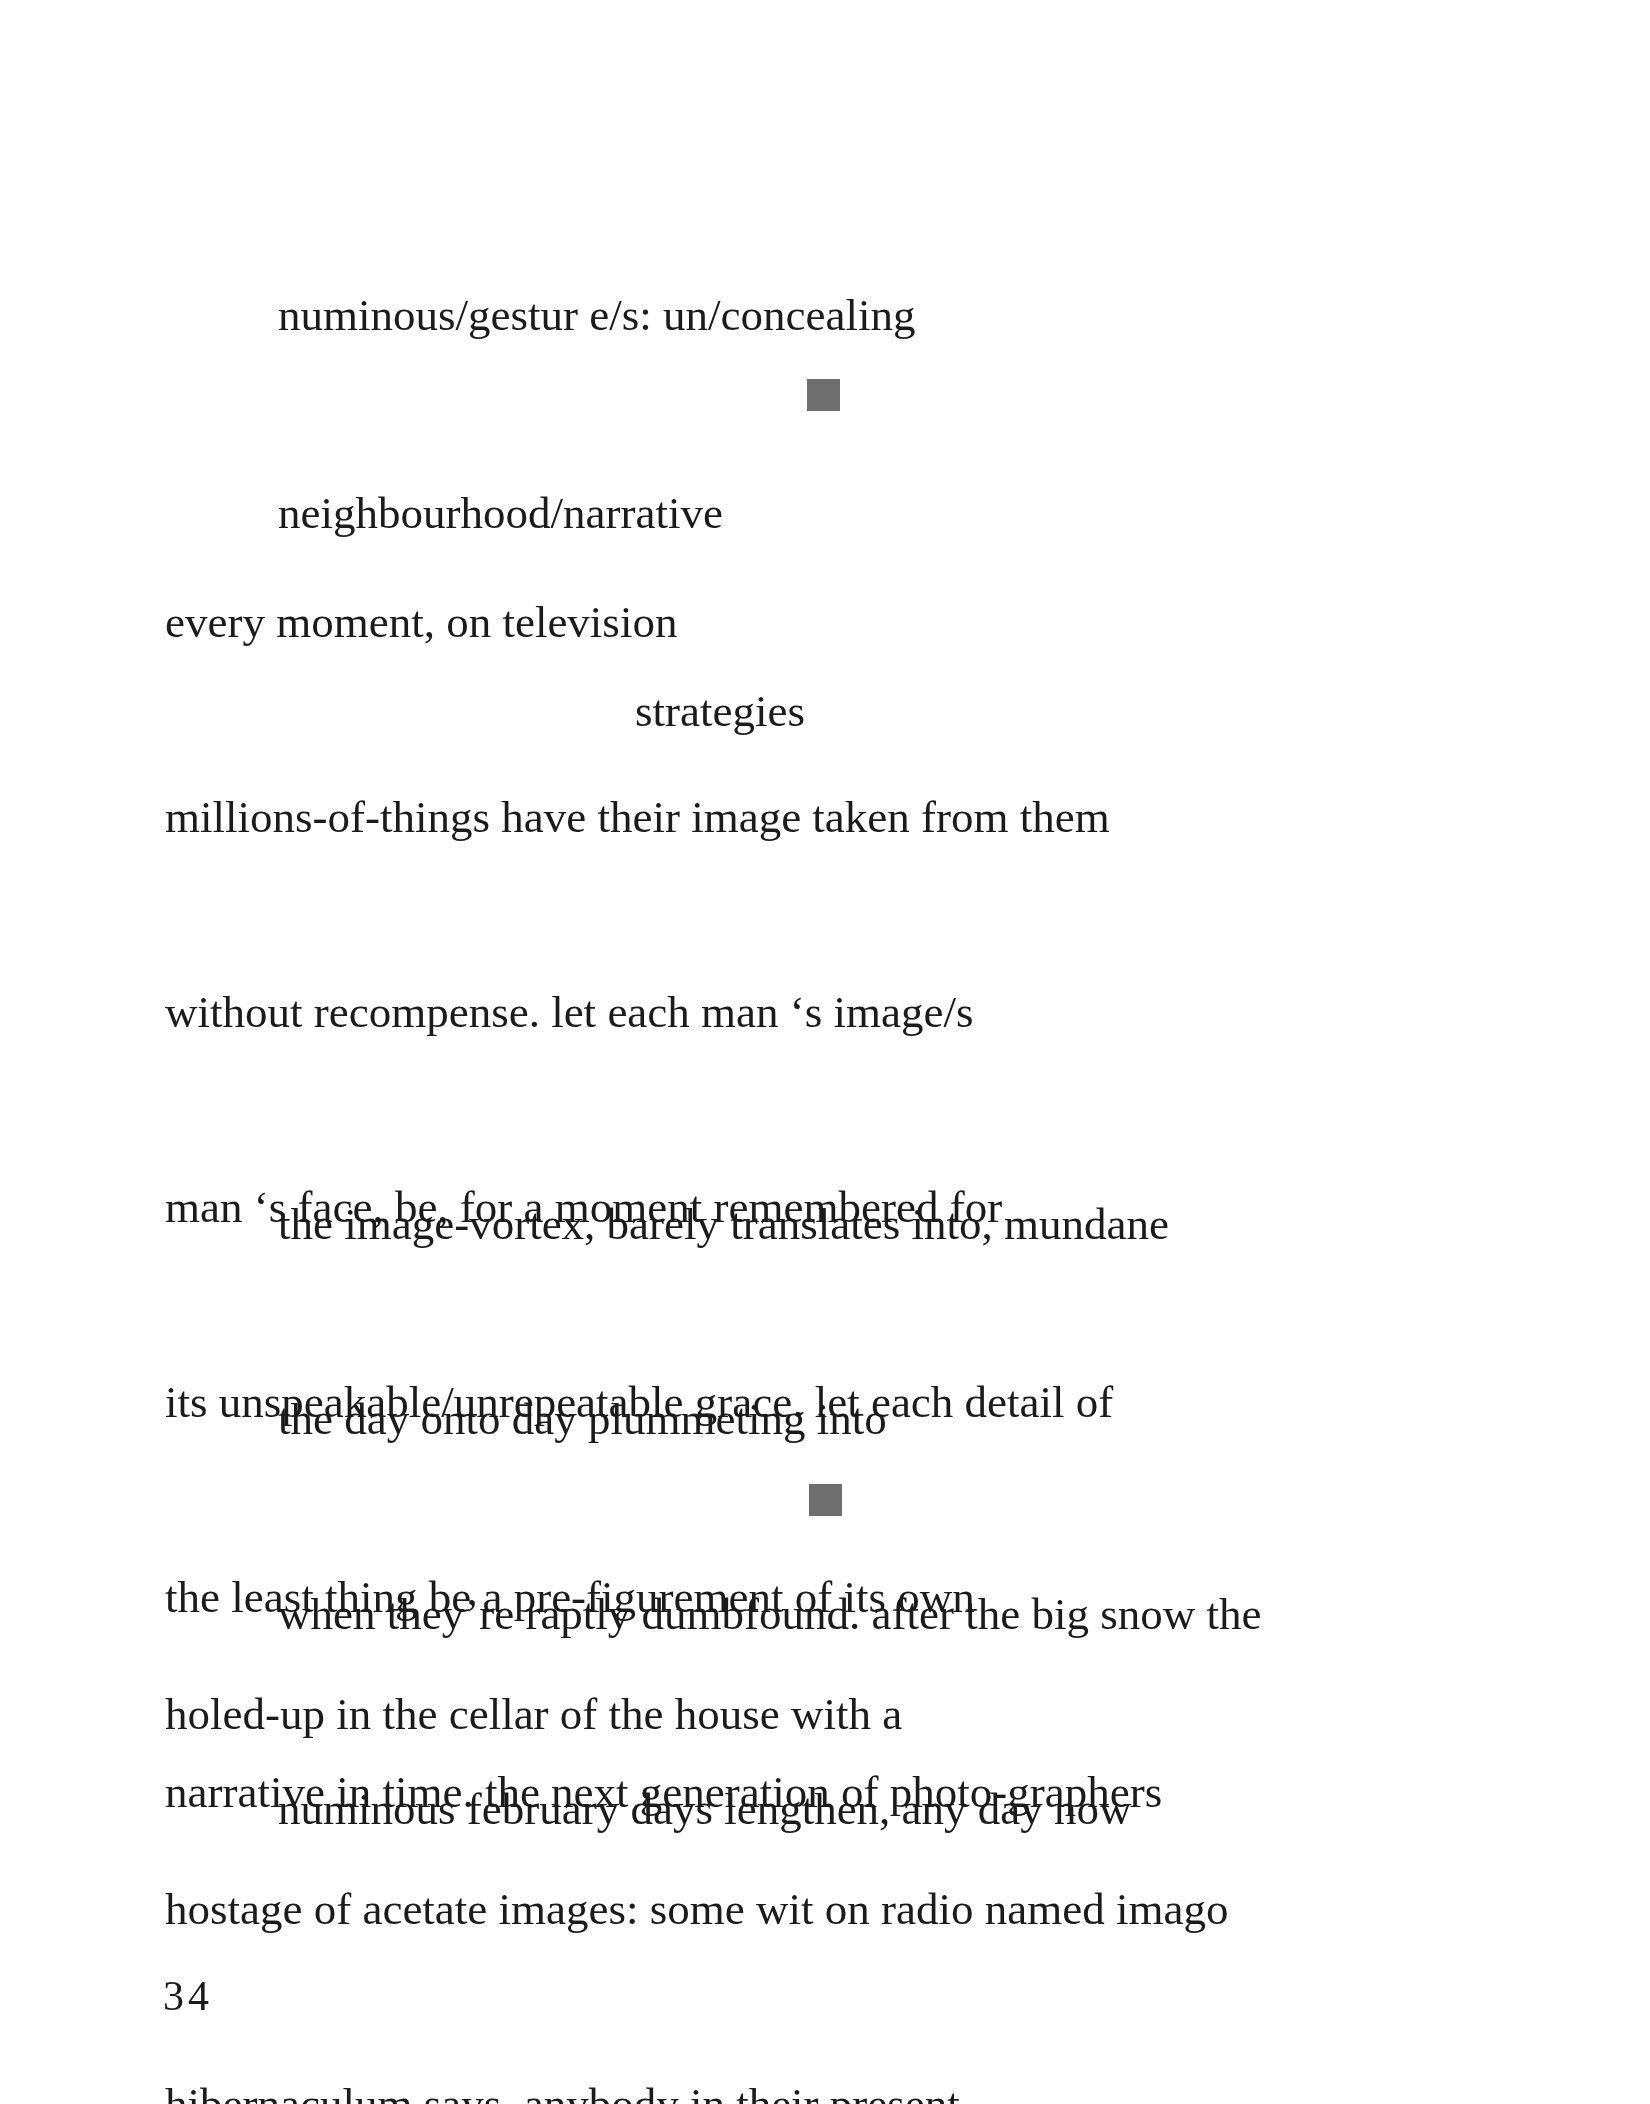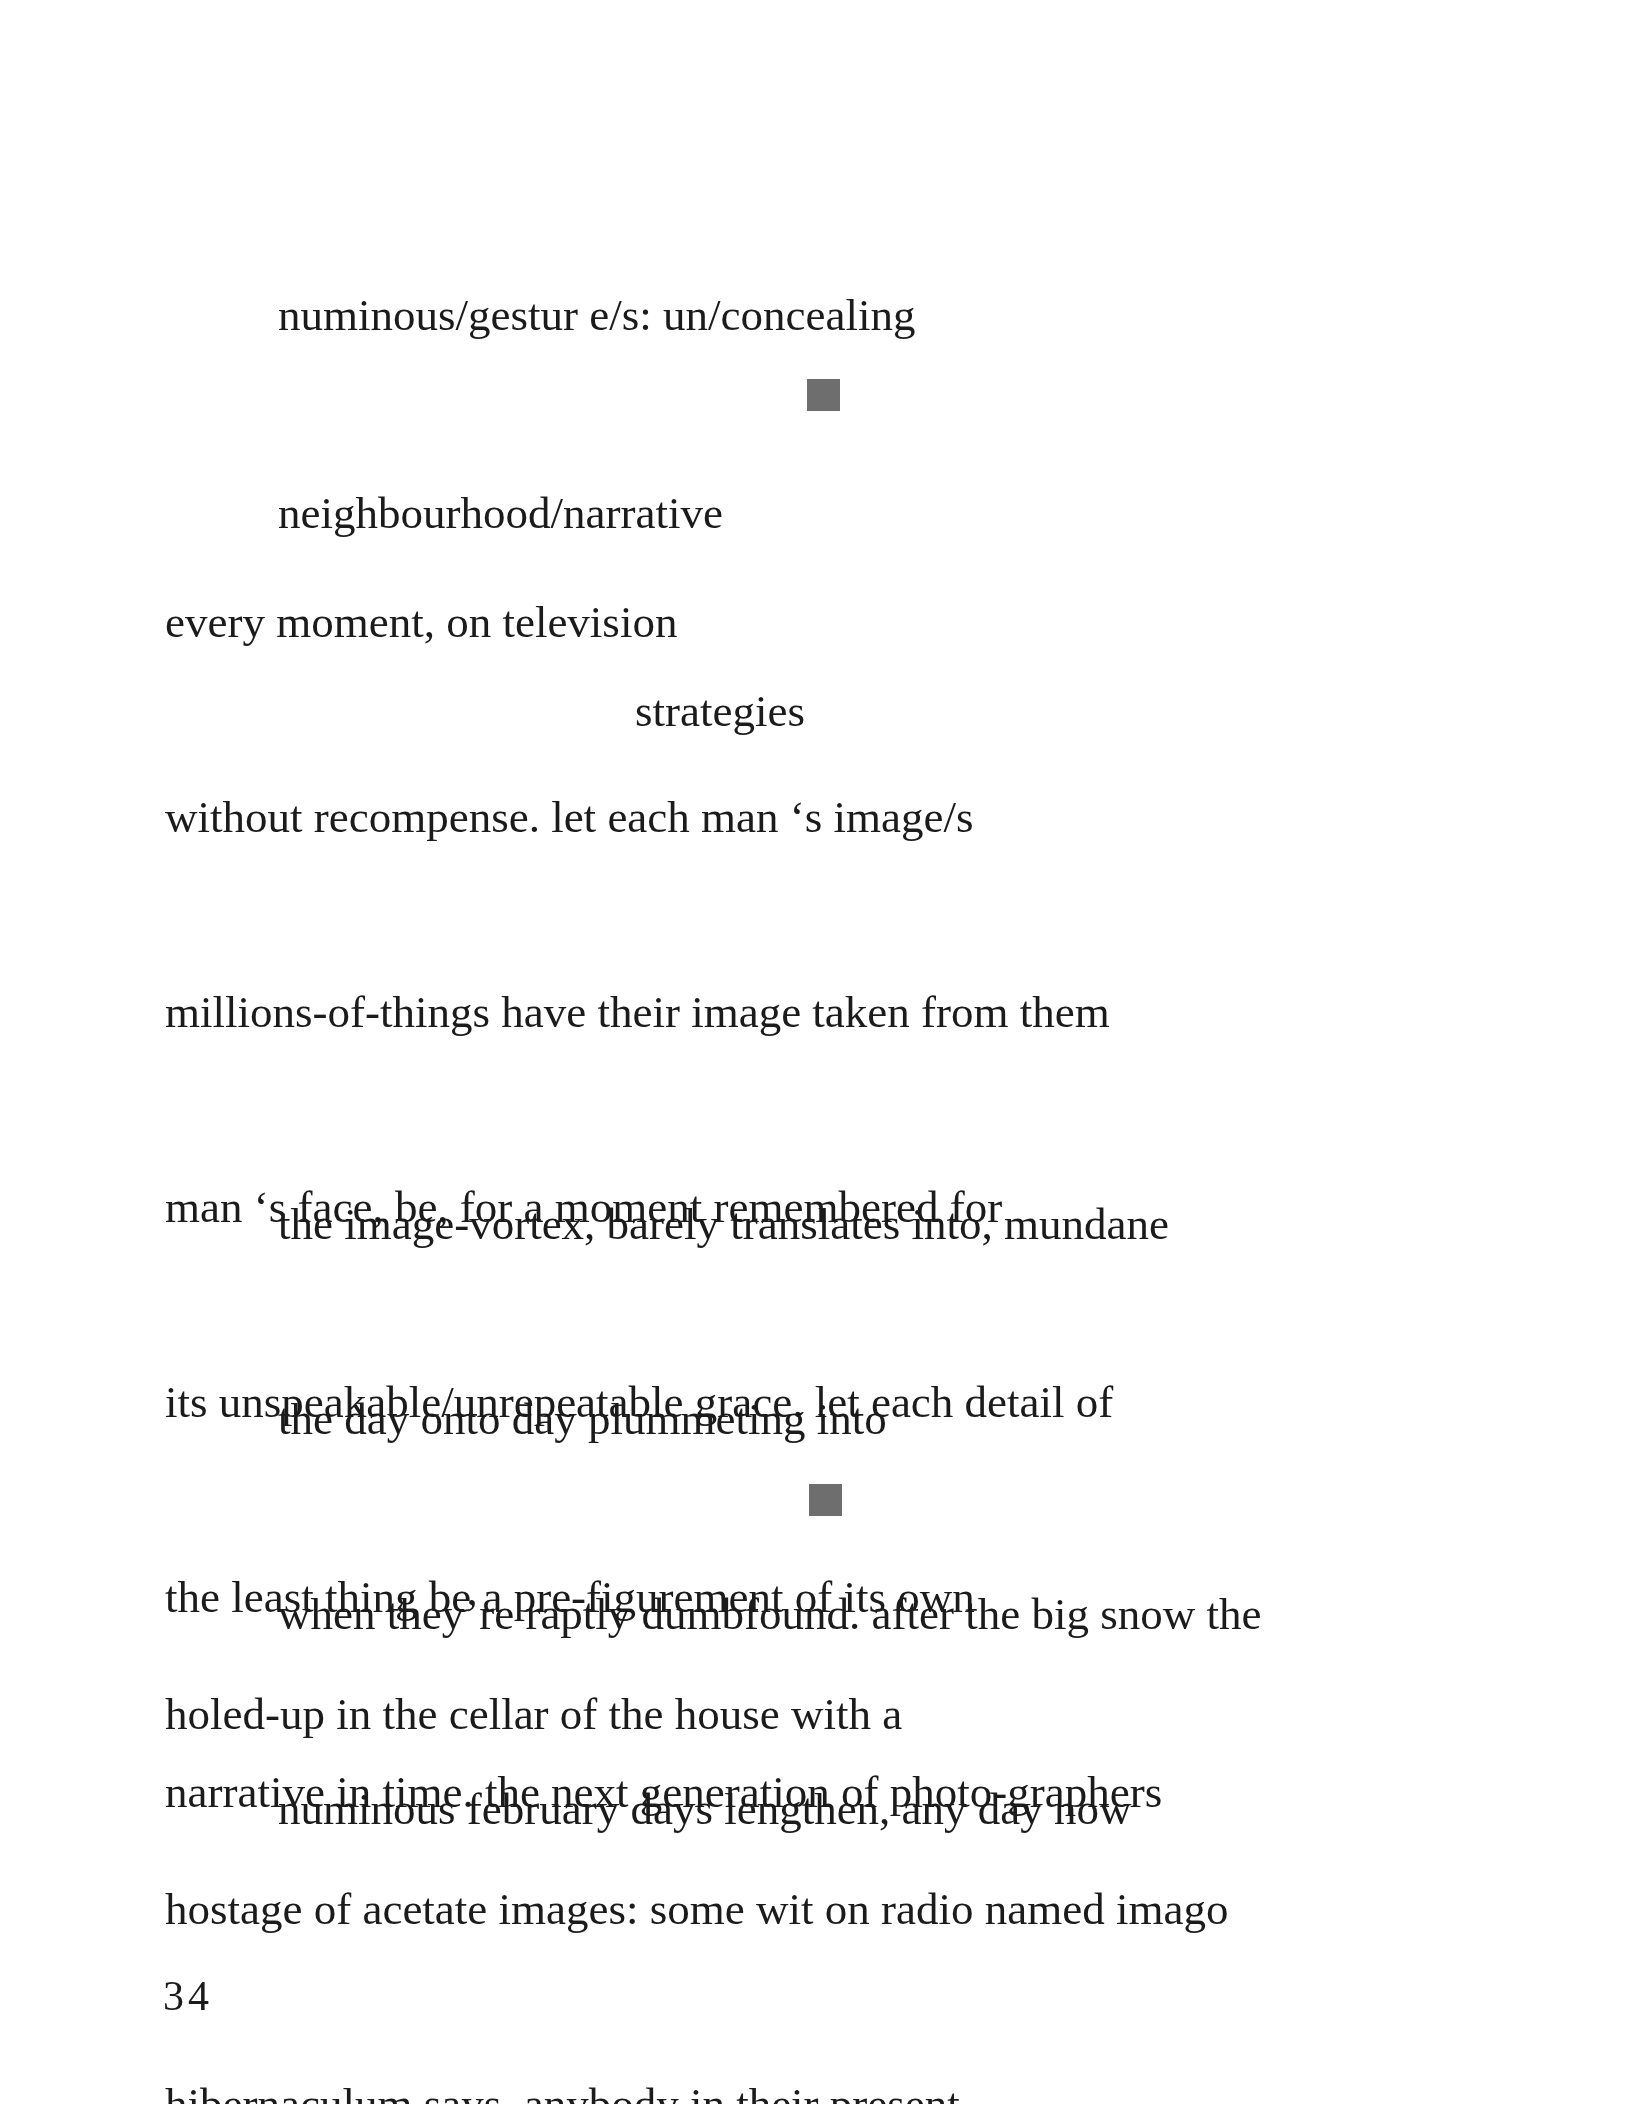--- a/index.html
+++ b/index.html
@@ -59,22 +59,22 @@
   <header class="title-block">
     <div class="title-line">numinous/gestur e/s: un/concealing</div>
     <div class="title-line">neighbourhood/narrative</div>
     <div class="title-line title-indent">strategies</div>
   </header>
 
   <div class="divider divider-1"></div>
 
   <section class="stanza stanza-1">
     <div class="poem-line">every moment, on television</div>
+    <div class="poem-line">millions-of-things have their image taken from them</div>
     <div class="poem-line">without recompense. let each man ‘s image/s</div>
-    <div class="poem-line">millions-of-things have their image taken from them</div>
     <div class="poem-line">man ‘s face, be, for a moment remembered for</div>
     <div class="poem-line">its unspeakable/unrepeatable grace. let each detail of</div>
     <div class="poem-line">the least thing be a pre-figurement of its own</div>
     <div class="poem-line">narrative in time. the next generation of photo-graphers</div>
     
   </section>
 
   <section class="stanza stanza-2">
     <div class="poem-line">the image-vortex, barely translates into, mundane</div>
     <div class="poem-line">the day onto day plummeting into</div>

